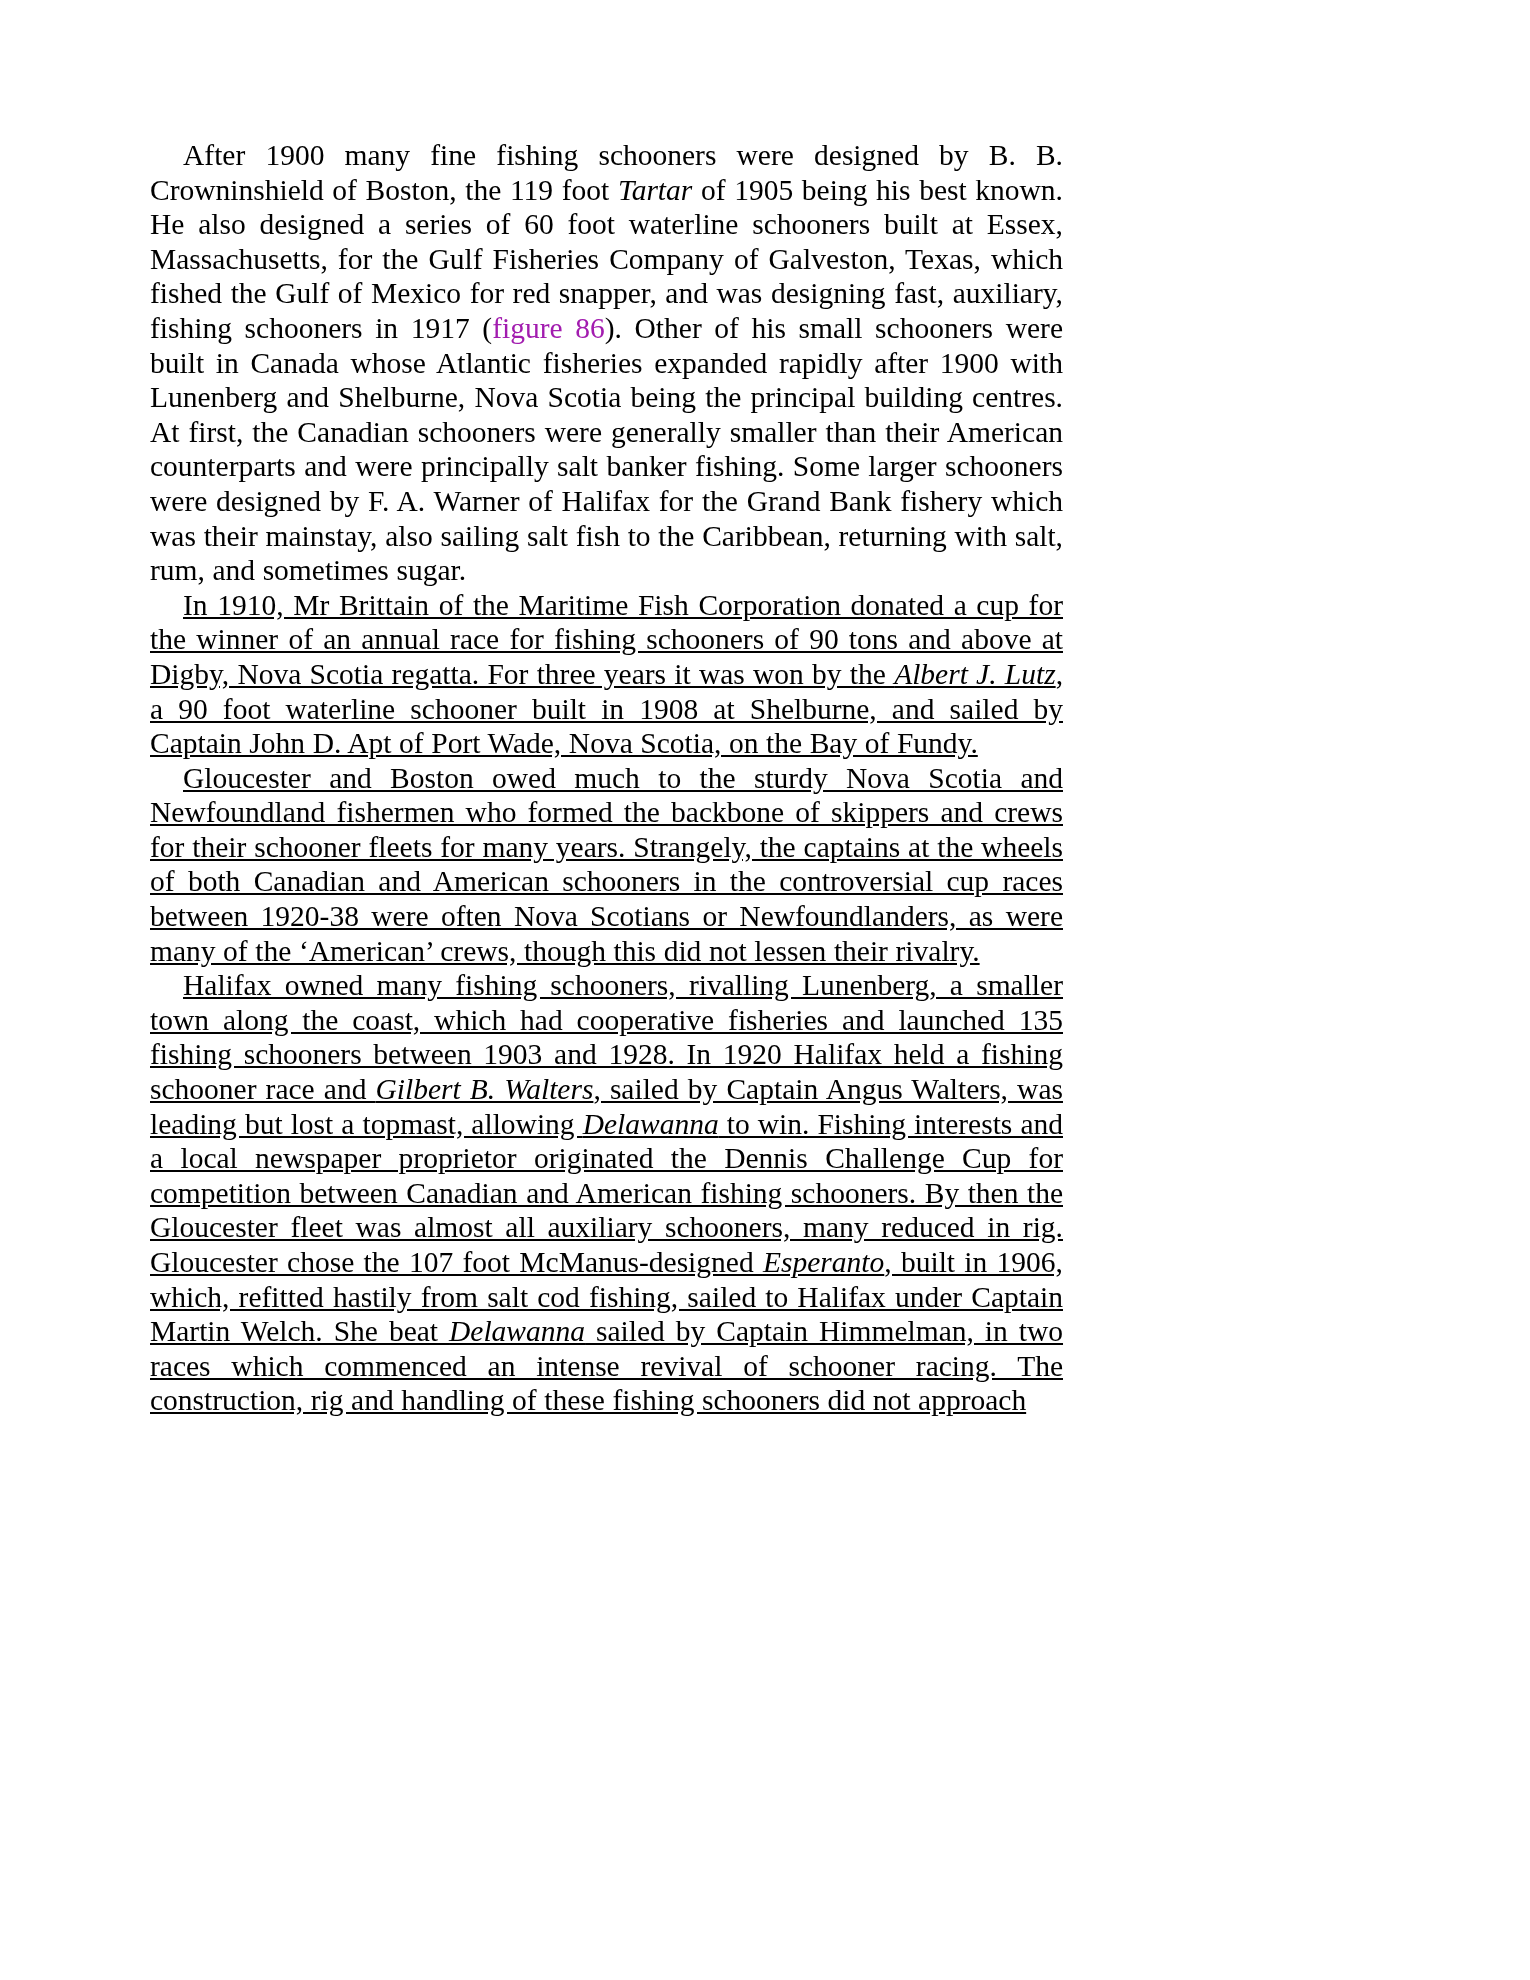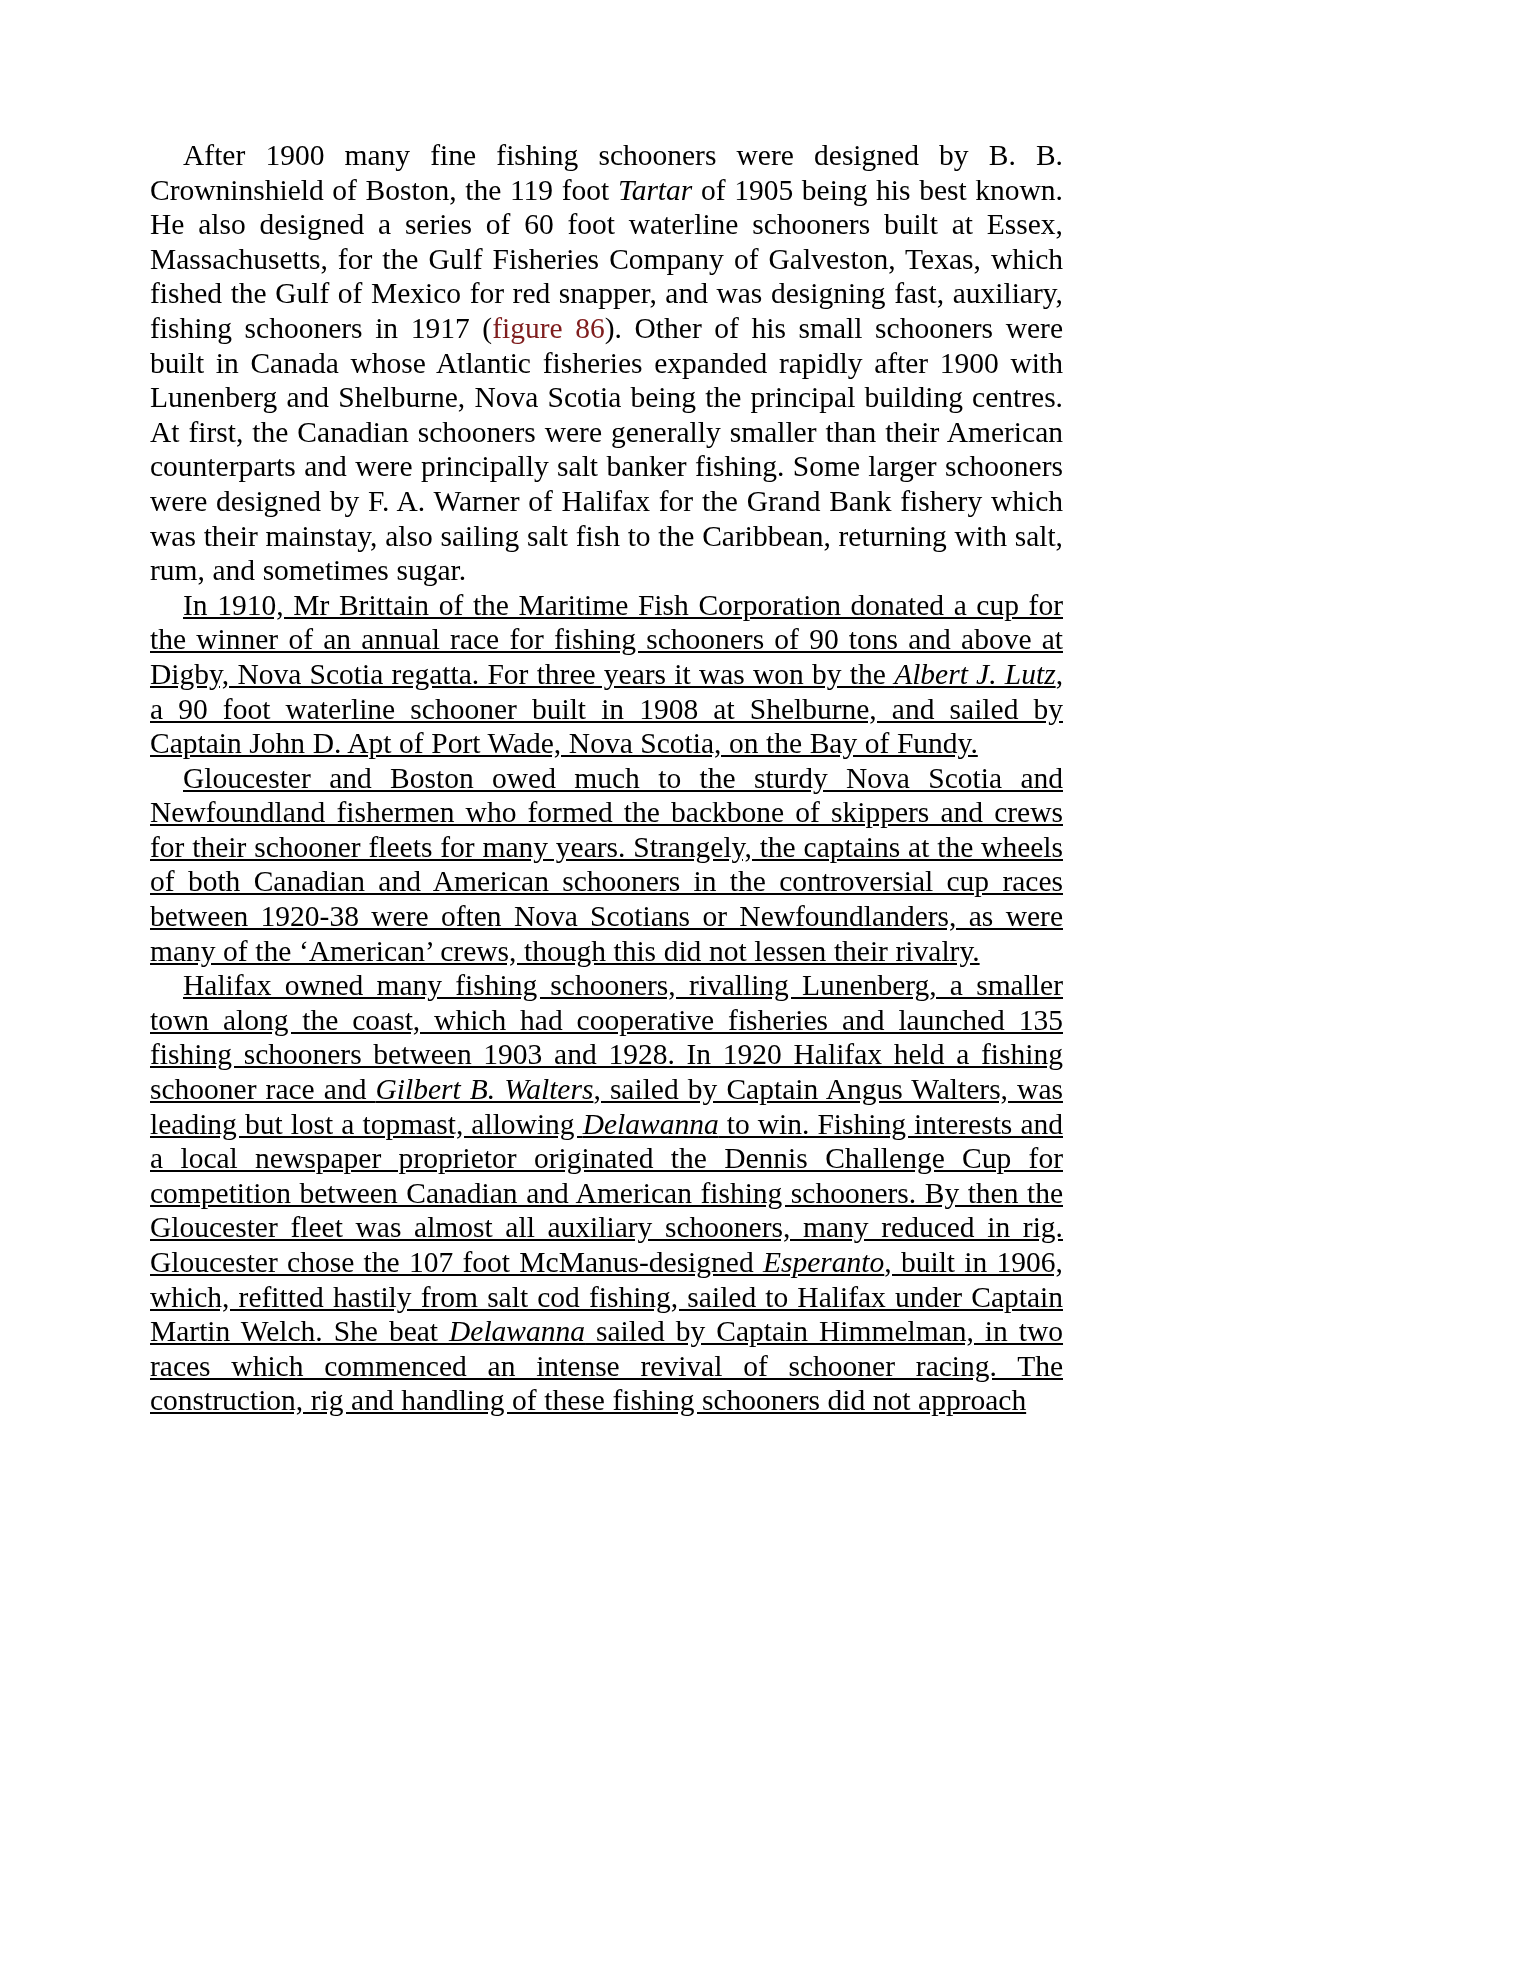--- a/index.html
+++ b/index.html
@@ -41,21 +41,21 @@
   }
   p.para + p.para {
     margin-top: 0;
     text-decoration: underline;
   }
   .it {
     font-style: italic;
     margin-top: 12px;
   }
   .lnk {
-    color: #7f1d1d;
+    color: #a21caf;
   }
 </style>
 </head>
 <body>
 
 <div class="page">
   <div class="text-column">
     <p class="para">After 1900 many fine fishing schooners were designed by B. B. Crowninshield of Boston, the 119 foot <span class="it">Tartar</span> of 1905 being his best known. He also designed a series of 60 foot waterline schooners built at Essex, Massachusetts, for the Gulf Fisheries Company of Galveston, Texas, which fished the Gulf of Mexico for red snapper, and was designing fast, auxiliary, fishing schooners in 1917 (<span class="lnk">figure 86</span>). Other of his small schooners were built in Canada whose Atlantic fisheries expanded rapidly after 1900 with Lunenberg and Shelburne, Nova Scotia being the principal building centres. At first, the Canadian schooners were generally smaller than their American counterparts and were principally salt banker fishing. Some larger schooners were designed by F. A. Warner of Halifax for the Grand Bank fishery which was their mainstay, also sailing salt fish to the Caribbean, returning with salt, rum, and sometimes sugar.</p>
     <p class="para">In 1910, Mr Brittain of the Maritime Fish Corporation donated a cup for the winner of an annual race for fishing schooners of 90 tons and above at Digby, Nova Scotia regatta. For three years it was won by the <span class="it">Albert J. Lutz</span>, a 90 foot waterline schooner built in 1908 at Shelburne, and sailed by Captain John D. Apt of Port Wade, Nova Scotia, on the Bay of Fundy.</p>
     <p class="para">Gloucester and Boston owed much to the sturdy Nova Scotia and Newfoundland fishermen who formed the backbone of skippers and crews for their schooner fleets for many years. Strangely, the captains at the wheels of both Canadian and American schooners in the controversial cup races between 1920-38 were often Nova Scotians or Newfoundlanders, as were many of the ‘American’ crews, though this did not lessen their rivalry.</p>

